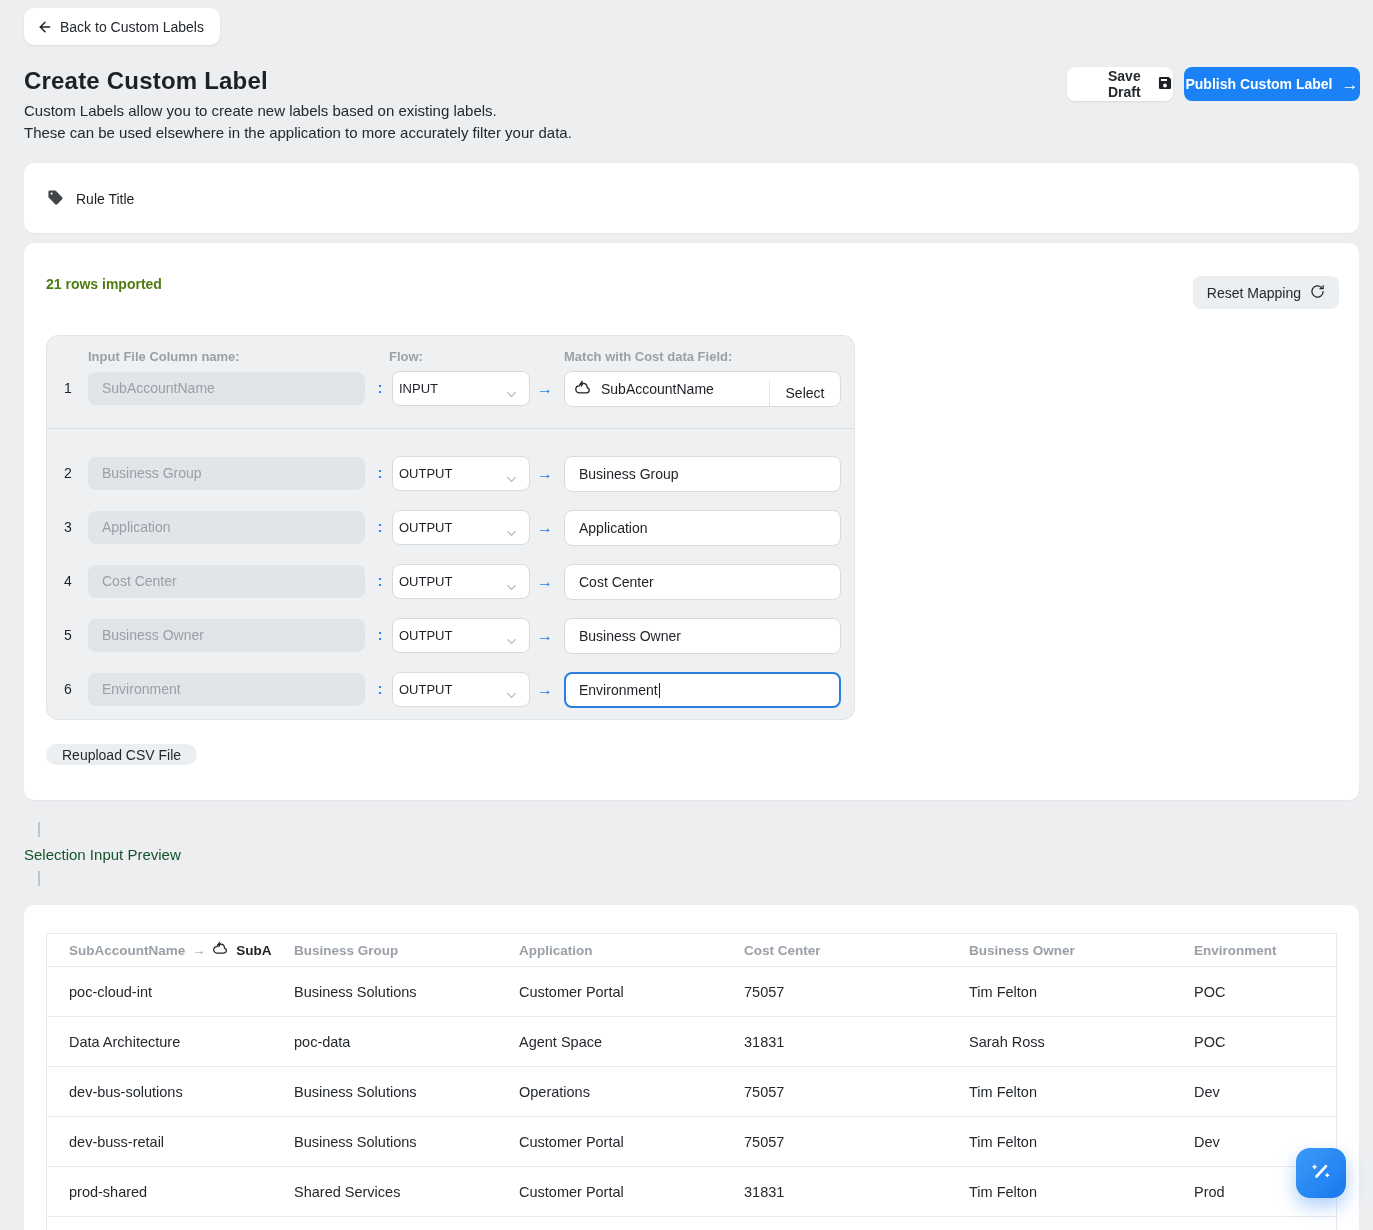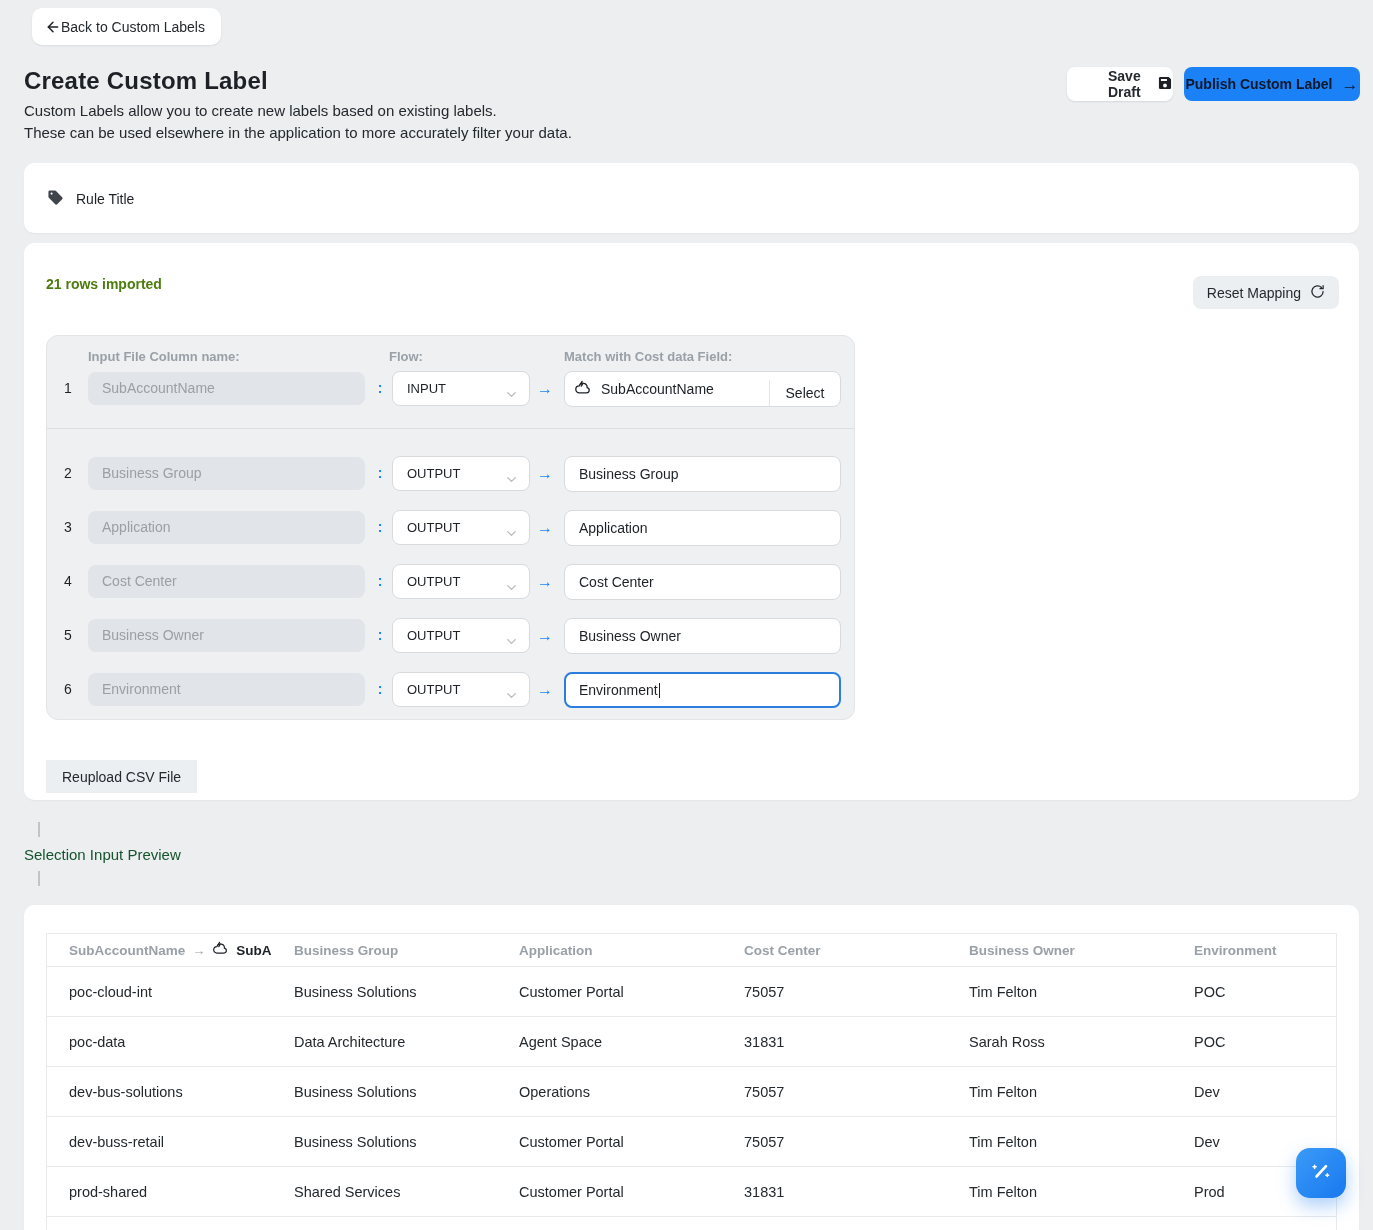--- a/index.html
+++ b/index.html
@@ -8,34 +8,33 @@
     position:relative; overflow:hidden;
     background:#eceef0; color:#24292e;
     font-family:"Liberation Sans", sans-serif;
   }
   .abs { position:absolute; }
 
   
   .back-btn {
     left:24px; top:8px; height:37px;
     background:#fff; border-radius:10px;
-    display:flex; align-items:center; gap:0; padding:0 16px 0 13px;
+    display:flex; align-items:center; gap:7px; padding:0 16px 0 13px;
     font-size:14px; font-weight:500; cursor:pointer;
     box-shadow:0 1px 2px rgba(16,24,40,.08);
-    margin-left:8px;
   }
   .back-btn svg { display:block; }
 
   .page-title { left:24px; top:67px; font-size:24px; font-weight:700; color:#1d2126; letter-spacing:.2px; }
   .page-desc  { left:24px; top:100px; font-size:15px; line-height:22px; color:#24292e; }
 
   .btn { display:flex; align-items:center; justify-content:center; gap:9px;
          height:34px; border-radius:8px; font-size:14px; font-weight:600; cursor:pointer; }
   .btn-save    { left:1067px; top:67px; width:106px; background:#fff; box-shadow:0 1px 2px rgba(16,24,40,.1);padding-left:41px; }
-  .btn-publish { left:1184px; top:67px; width:176px; background:#1a82f6; color:#0f172a; }
+  .btn-publish { left:1184px; top:67px; width:176px; background:#1a82f6; color:#ffffff; }
   .btn-publish .pub-arrow { font-size:17px; line-height:1; }
 
   
   .card { background:#fff; border-radius:10px; box-shadow:0 1px 2px rgba(16,24,40,.04); }
   .rule-card { left:24px; top:163px; width:1335px; height:70px; }
   .rule-card .tag-ic { position:absolute; left:23px; top:26px; }
   .rule-card .rule-label { position:absolute; left:52px; top:28px; font-size:14px; font-weight:500; color:#1d2126; }
   .rule-input {
     position:absolute; left:122px; top:18px; width:581px; height:35px;
     border:1px solid #d8dbde; border-radius:8px; padding:0 14px;
@@ -62,43 +61,43 @@
 
   .map-row { position:absolute; left:0; width:100%; height:36px; }
   .row-num  { position:absolute; left:11px; width:20px; text-align:center; line-height:35px; font-size:14px; color:#1d2126; }
   .dis-input{ position:absolute; left:41px; width:277px; height:33px; top:1px;
               background:#e1e4e8; border-radius:8px; line-height:33px; padding:0 14px;
               color:#9aa0a6; font-size:14px; }
   .sep      { position:absolute; left:327px; width:12px; text-align:center; line-height:35px;
               color:#1a82f6; font-weight:700; font-size:14px; }
   .flow-select { position:absolute; left:345px; width:138px; height:35px;
               background:#fff; border:1px solid #d8dbde; border-radius:8px;
-              line-height:33px; padding-left:14px; font-size:13px; color:#1d2126; cursor:pointer; }
+              line-height:33px; padding-left:6px; font-size:13px; color:#1d2126; cursor:pointer; }
   .flow-select .chev { position:absolute; right:10px; top:9px; }
   .flow-arrow { position:absolute; left:487px; width:22px; text-align:center; line-height:35px;
               color:#1a82f6; font-size:16px; }
   .out-field { position:absolute; left:517px; width:277px; height:36px;
               background:#fff; border:1px solid #d8dbde; border-radius:8px;
               line-height:34px; padding-left:14px; font-size:14px; color:#1d2126; cursor:text; }
   .map-row.focused .out-field { border:2px solid #2b7edd; line-height:32px; padding-left:13px; }
   .caret { display:inline-block; width:1.5px; height:15px; background:#1d2126; vertical-align:-3px; margin-left:1px; }
 
   .match-box { position:absolute; left:517px; width:277px; height:36px;
               background:#fff; border:1px solid #d8dbde; border-radius:8px;
               display:flex; overflow:hidden; }
   .match-main { flex:1; display:flex; align-items:center; gap:9px; padding-left:9px;
               font-size:14px; color:#1d2126; cursor:pointer; }
   .match-sel  { width:71px; border-left:1px solid #e3e6e8; display:flex; align-items:center;
               justify-content:center; font-size:14px; color:#1d2126; cursor:pointer;margin-top:8px; }
 
   .panel-divider { position:absolute; left:0; top:92px; width:100%; height:1px; background:#dcdfe2; }
 
-  .reupload-btn { position:absolute; left:22px; top:501px; height:33px;
-              background:#eceff1; border-radius:0; display:flex; align-items:center;
-              padding:0 16px; font-size:14px; color:#24292e; cursor:pointer;margin-top:16px; }
+  .reupload-btn { position:absolute; left:22px; top:501px; height:21px;
+              background:#eceff1; border-radius:12px; display:flex; align-items:center;
+              padding:0 16px; font-size:14px; color:#24292e; cursor:pointer; }
 
   
   .tick { width:2px; height:15px; background:#c0c5ca; left:38px; }
   .tick-1 { top:822px; } .tick-2 { top:871px; }
   .section-title { left:24px; top:846px; font-size:15px; color:#14532d; }
 
   
   .preview-card { left:24px; top:905px; width:1335px; height:325px; border-radius:10px 10px 0 0; overflow:hidden; }
   .ptable { position:absolute; left:22px; top:28px; width:1291px; height:310px;
             border:1px solid #e8eaec; }
@@ -328,22 +327,22 @@
 
     <div class="prow body">
       <div class="pcell">poc-cloud-int</div>
       <div class="pcell">Business Solutions</div>
       <div class="pcell">Customer Portal</div>
       <div class="pcell">75057</div>
       <div class="pcell">Tim Felton</div>
       <div class="pcell">POC</div>
     </div>
     <div class="prow body">
+      <div class="pcell">Data Architecture</div>
       <div class="pcell">poc-data</div>
-      <div class="pcell">Data Architecture</div>
       <div class="pcell">Agent Space</div>
       <div class="pcell">31831</div>
       <div class="pcell">Sarah Ross</div>
       <div class="pcell">POC</div>
     </div>
     <div class="prow body">
       <div class="pcell">dev-bus-solutions</div>
       <div class="pcell">Business Solutions</div>
       <div class="pcell">Operations</div>
       <div class="pcell">75057</div>

